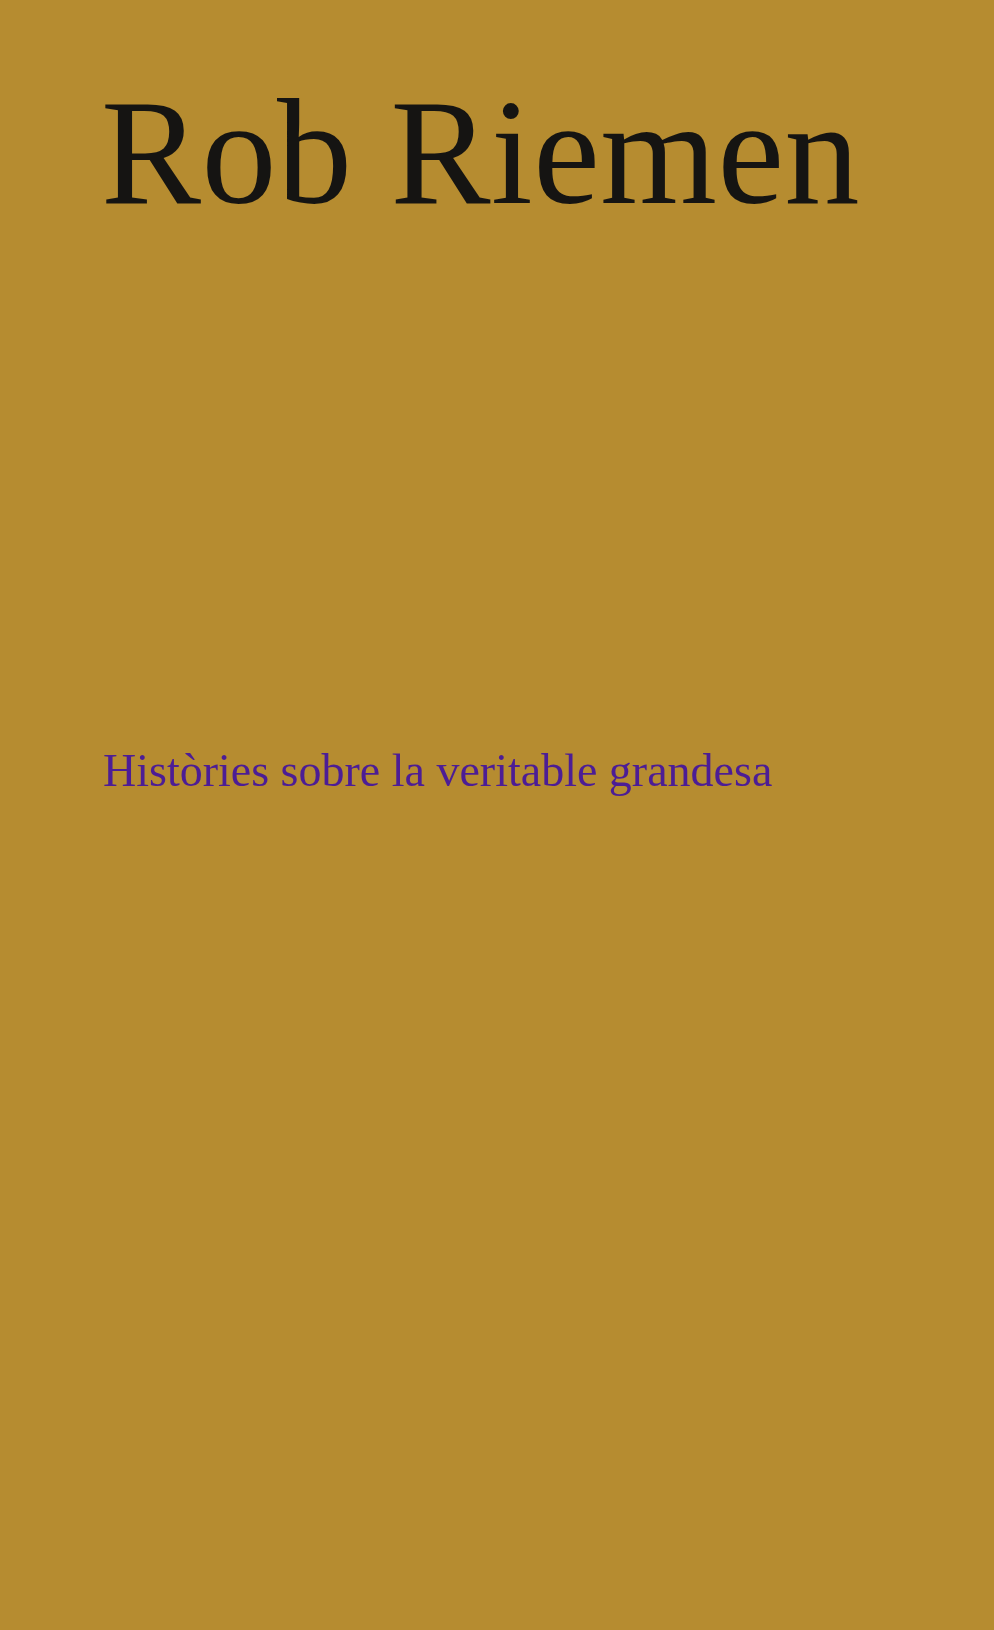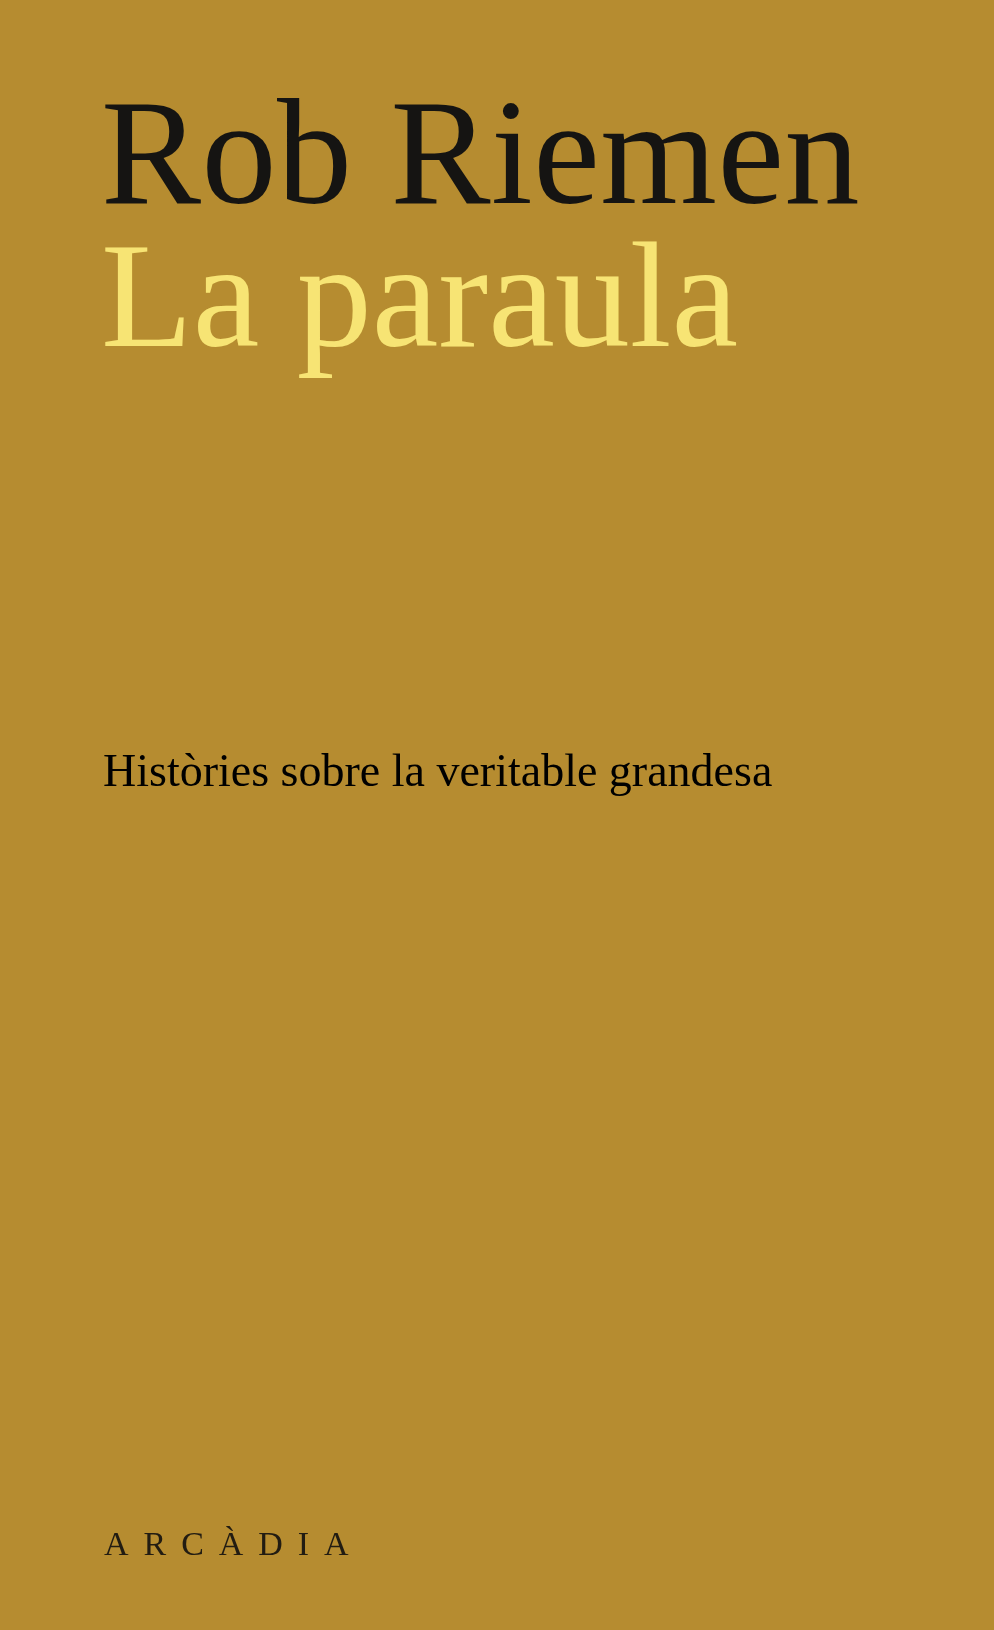--- a/index.html
+++ b/index.html
@@ -35,21 +35,21 @@
   }
   .title .title-line {
     white-space: nowrap;
   }
   .subtitle {
     position: absolute;
     left: 103px;
     top: 745px;
     font-size: 46px;
     line-height: 1.15;
-    color: #000000;
+    color: #4c1d95;
     white-space: nowrap;
     font-family: Liberation Serif, serif;
   }
   .publisher {
     position: absolute;
     left: 104px;
     top: 1524px;
     font-size: 34px;
     line-height: 1.15;
     letter-spacing: 0.44em;
@@ -57,19 +57,17 @@
     white-space: nowrap;
   }
 </style>
 </head>
 <body>
 
 <div class="cover">
   <div class="author">Rob Riemen</div>
 
   <div class="title">
-    <div class="title-line">La paraula</div>
   </div>
 
   <div class="subtitle">Històries sobre la veritable grandesa</div>
 
-  <div class="publisher">ARCÀDIA</div>
 </div>
 
 </body></html>

